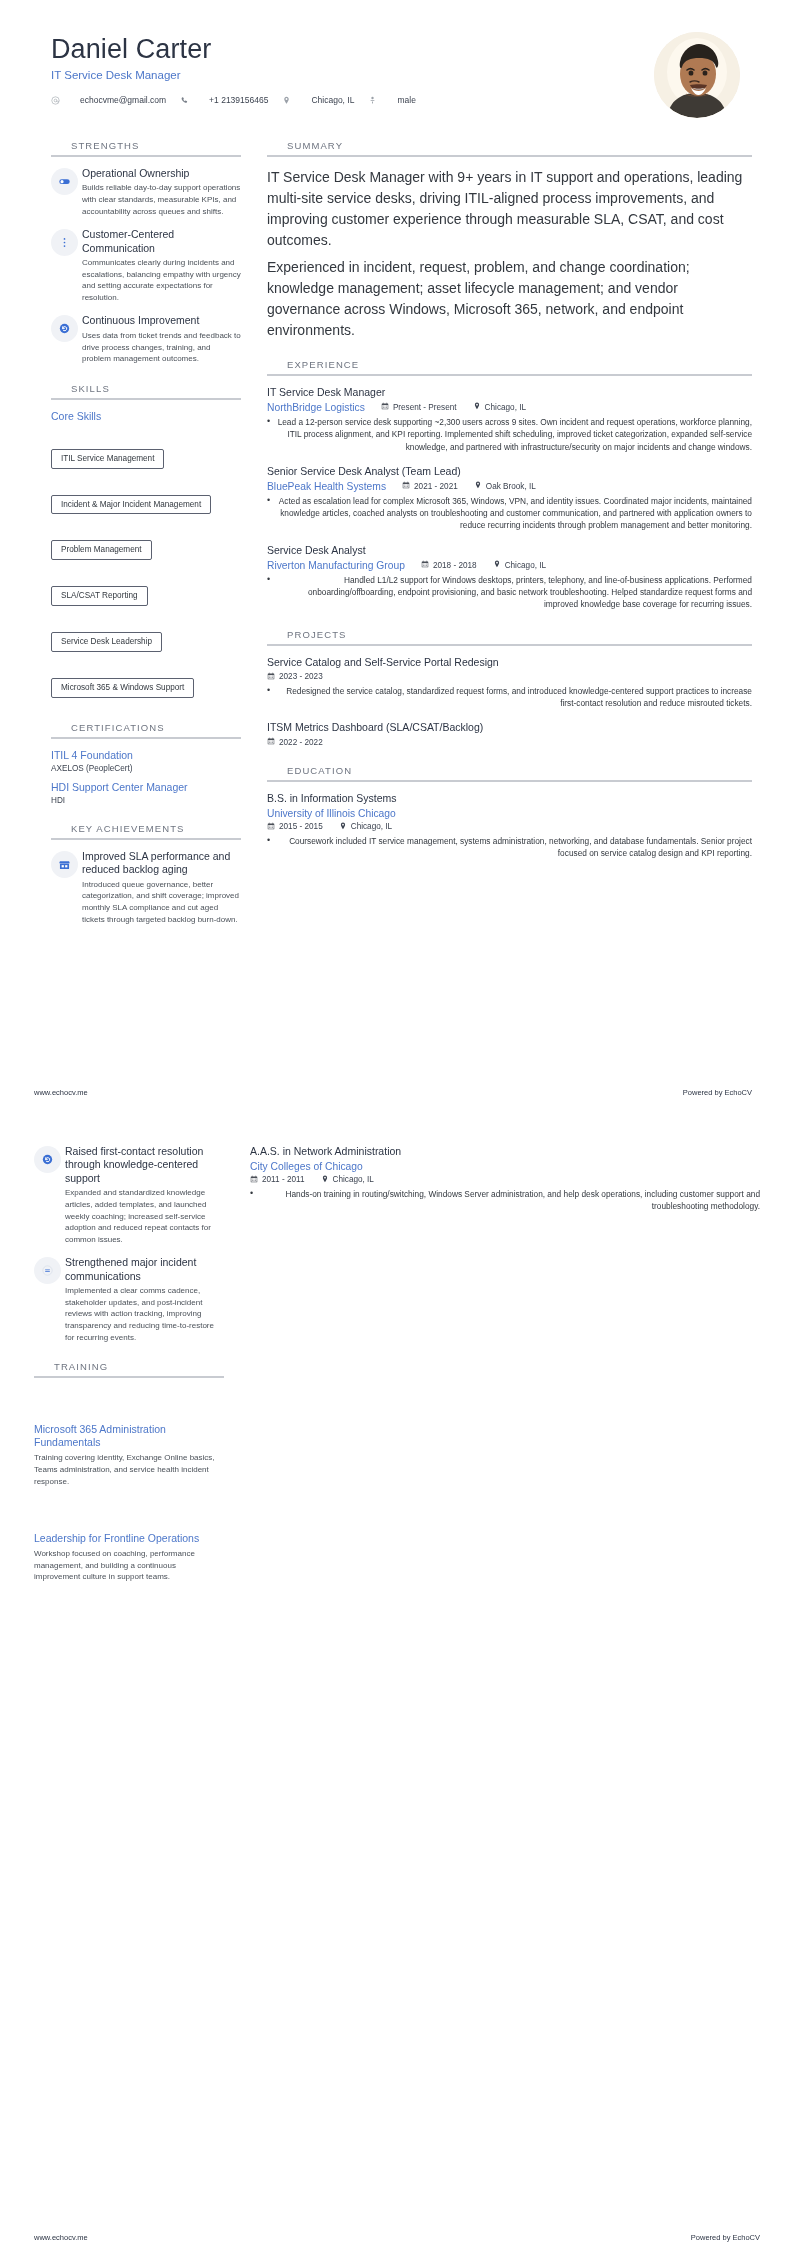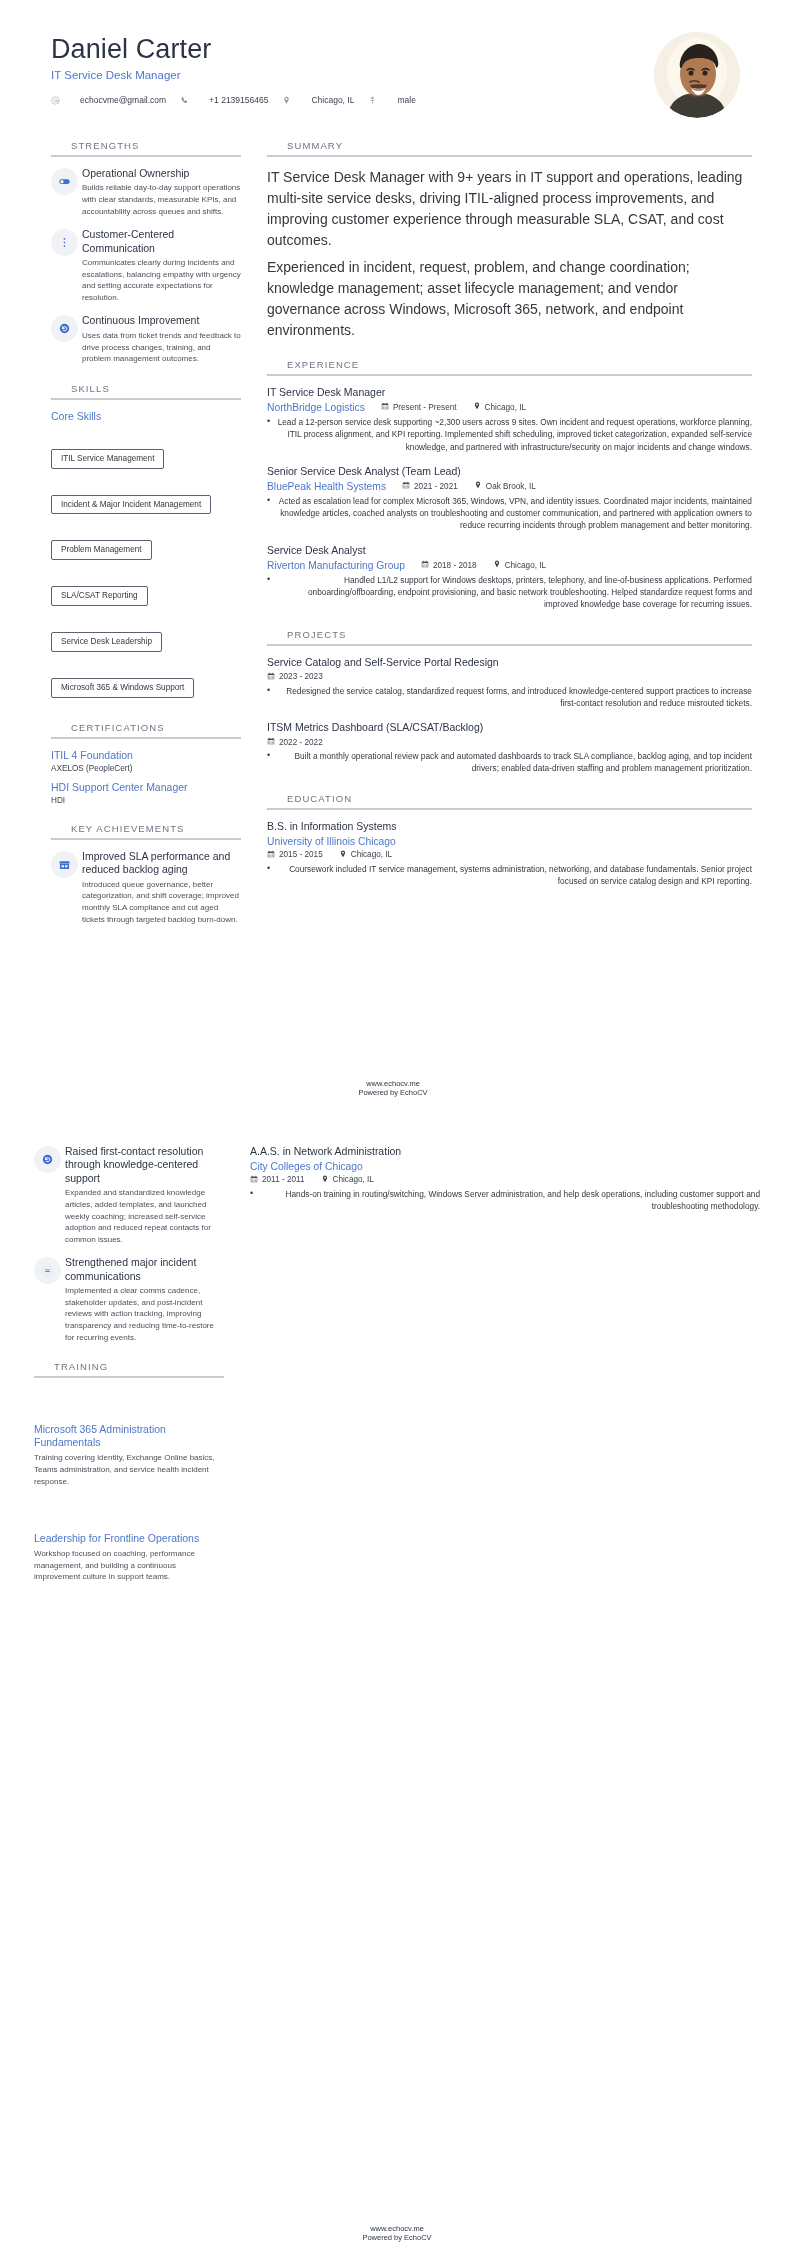--- a/index.html
+++ b/index.html
@@ -105,21 +105,21 @@
     color: #33383f; line-height: 1.5; margin-bottom: 2px;
   }
   ul.bullets li:before {
     content: "•"; position: absolute; left: 0; top: -1px; font-size: 9px; color: #33383f;
   }
 
   
   .footer {
     position: absolute; left: 34px; right: 34px; bottom: 26px;
     display: flex; justify-content: space-between; align-items: center;
-    font-size: 7.5px; color: #2c3444; flex-direction: column;
+    font-size: 7.5px; color: #2c3444;
   }
   .footer .right { font-weight: 400; }
 </style>
 </head>
 <body>
 
 <div class="page">
 
   <div class="sheet">
 
@@ -448,23 +448,20 @@
                         <rect x="7.2" y="7.3" width="1.5" height="1.4"></rect>
                         <rect x="10.5" y="7.3" width="1.5" height="1.4"></rect>
                         <rect x="3.9" y="10" width="1.5" height="1.4"></rect>
                         <rect x="7.2" y="10" width="1.5" height="1.4"></rect>
                         <rect x="10.5" y="10" width="1.5" height="1.4"></rect>
                       </g>
                     </svg></span>
                 <span>2022 - 2022</span>
               </span>
             </div>
-            <ul class="bullets">
-              <li>Built a monthly operational review pack and automated dashboards to track SLA compliance, backlog aging, and top incident drivers; enabled data-driven staffing and problem management prioritization.</li>
-            </ul>
           </div>
         </div>
 
         <div class="sec">
           <div class="sec-title">EDUCATION</div>
           <div class="sec-rule"></div>
           <div class="entry">
             <div class="entry-title">B.S. in Information Systems</div>
             <div class="entry-meta">
               <span class="entry-org">University of Illinois Chicago</span>

